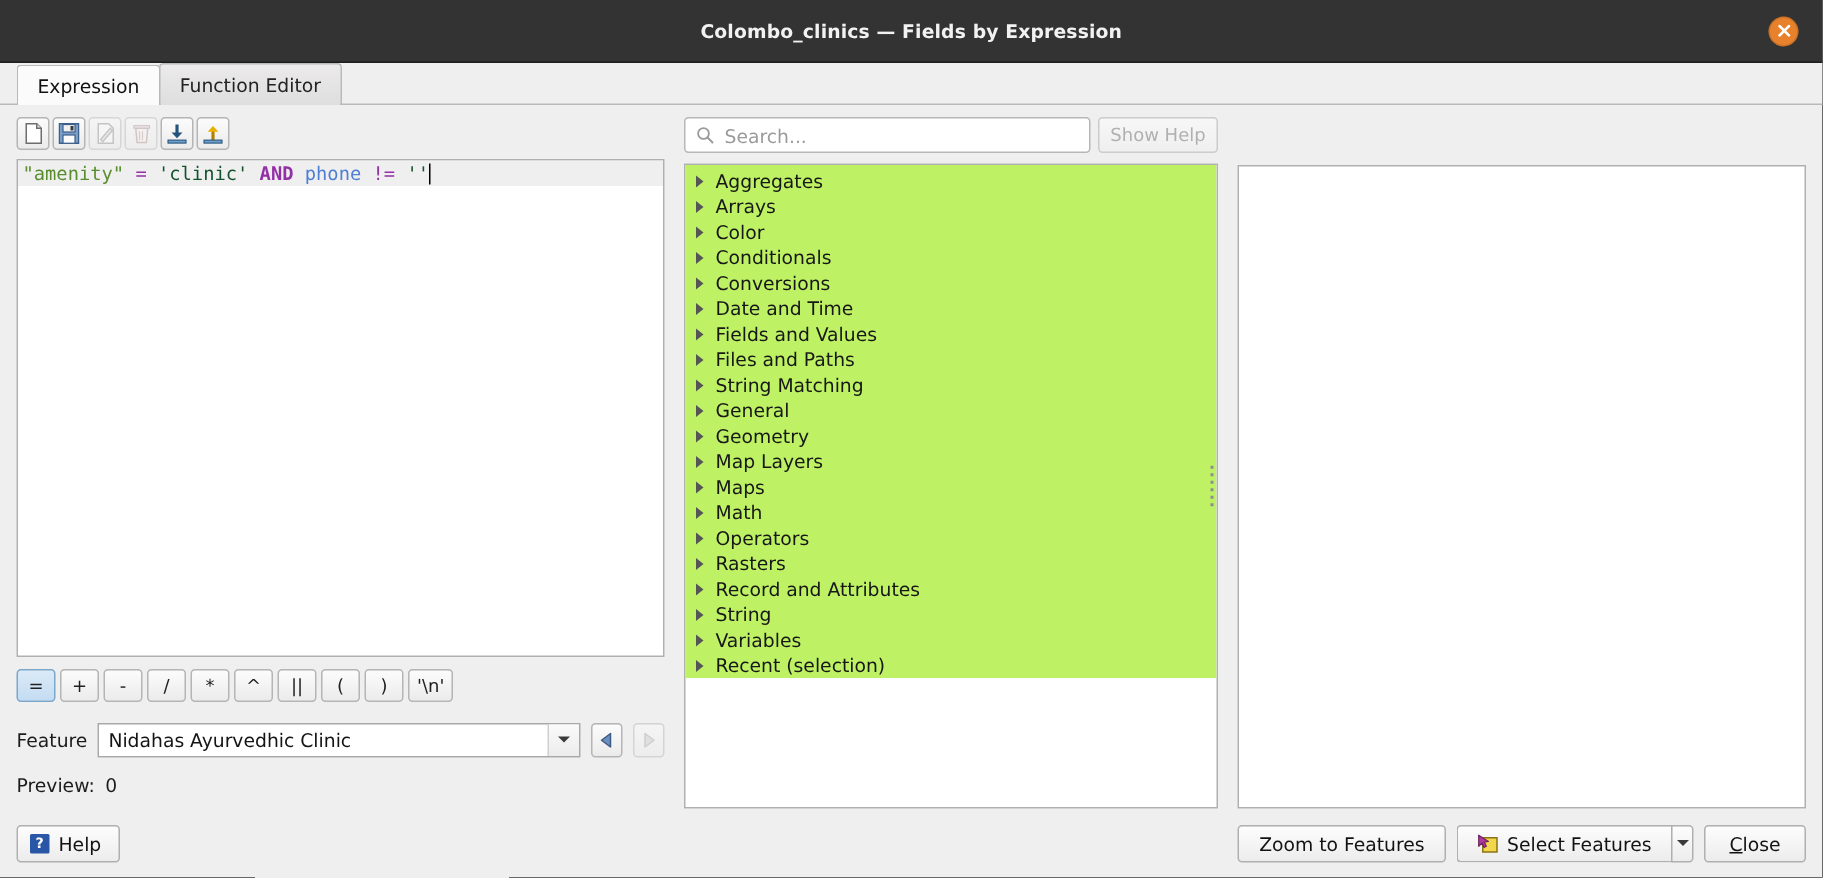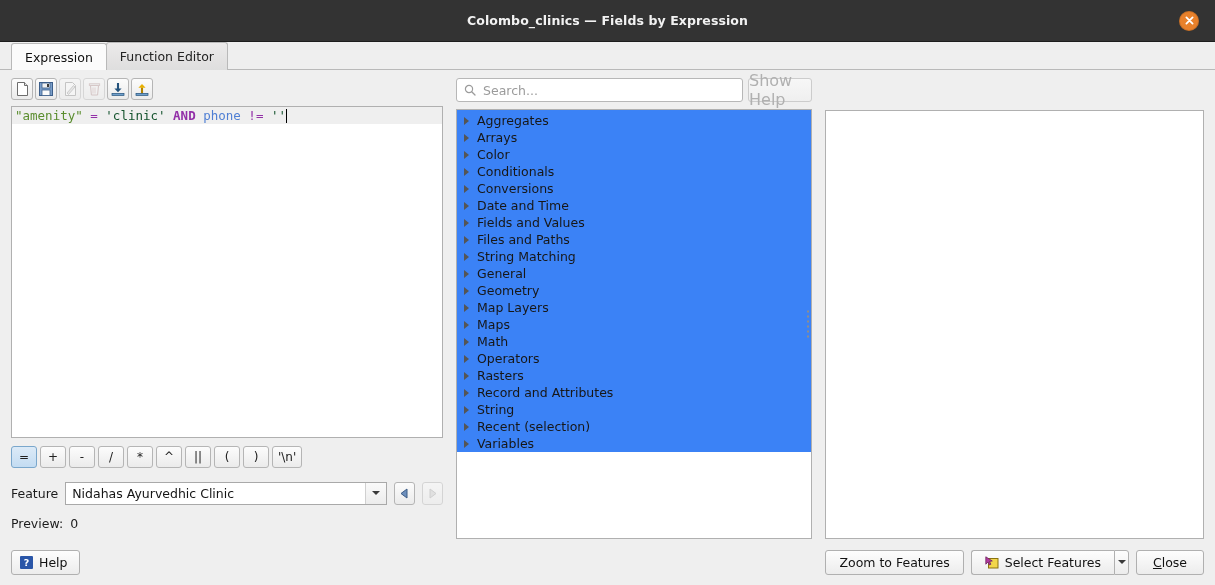--- a/index.html
+++ b/index.html
@@ -239,39 +239,39 @@
     border: 1px solid #b7b7b7;
     border-radius: 3px;
     background: #ffffff;
     display: flex; align-items: center;
     padding: 0 7px;
     gap: 7px;
     cursor: text;
   }
   .search-ph { color: #9b9b9b; font-size: 12.5px; }
   .showhelp-btn {
-    width: 64px;
+    width: 80px;
     border: 1px solid #cccccc;
     border-radius: 3px;
     background: linear-gradient(#f7f7f7, #efefef);
     color: #b0b0b0;
-    font-size: 16px;
+    font-size: 12px;
     display: flex; align-items: center; justify-content: center;
     cursor: default;
   }
   .func-panel {
     flex: 1 1 auto;
     border: 1px solid #b0b0b0;
     background: #ffffff;
     overflow: hidden;
     position: relative;
     min-height: 0;
   }
   .func-list {
-    background: #3b82f6;
+    background: #bef264;
     padding: 2px 0 0 0;
   }
   .func-item {
     height: 17px;
     display: flex; align-items: center;
     padding-left: 7px;
     gap: 8px;
     font-size: 12.5px;
     color: #171717;
     cursor: pointer;
@@ -566,25 +566,25 @@
           <div class="func-item">
               <span class="tri"></span>
               <span>Record and Attributes</span>
             </div>
           <div class="func-item">
               <span class="tri"></span>
               <span>String</span>
             </div>
           <div class="func-item">
               <span class="tri"></span>
+              <span>Variables</span>
+            </div>
+          <div class="func-item">
+              <span class="tri"></span>
               <span>Recent (selection)</span>
-            </div>
-          <div class="func-item">
-              <span class="tri"></span>
-              <span>Variables</span>
             </div>
         </div>
         <div class="splitter-dots">
           <i></i>
             <i></i>
             <i></i>
             <i></i>
             <i></i>
             <i></i>
         </div>

